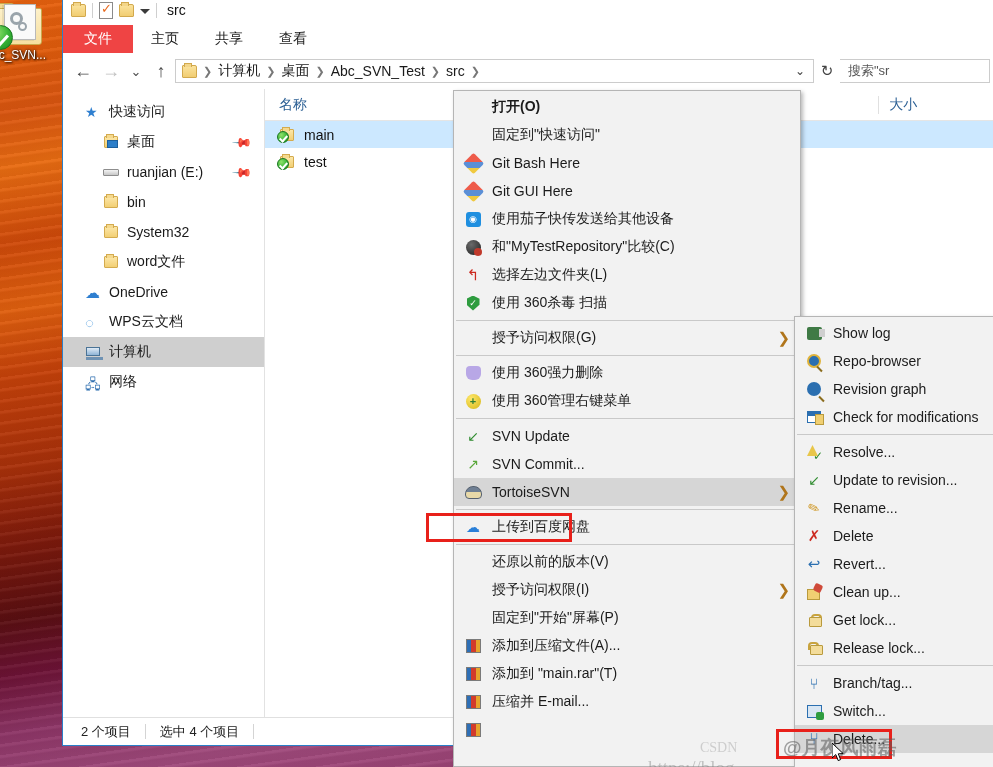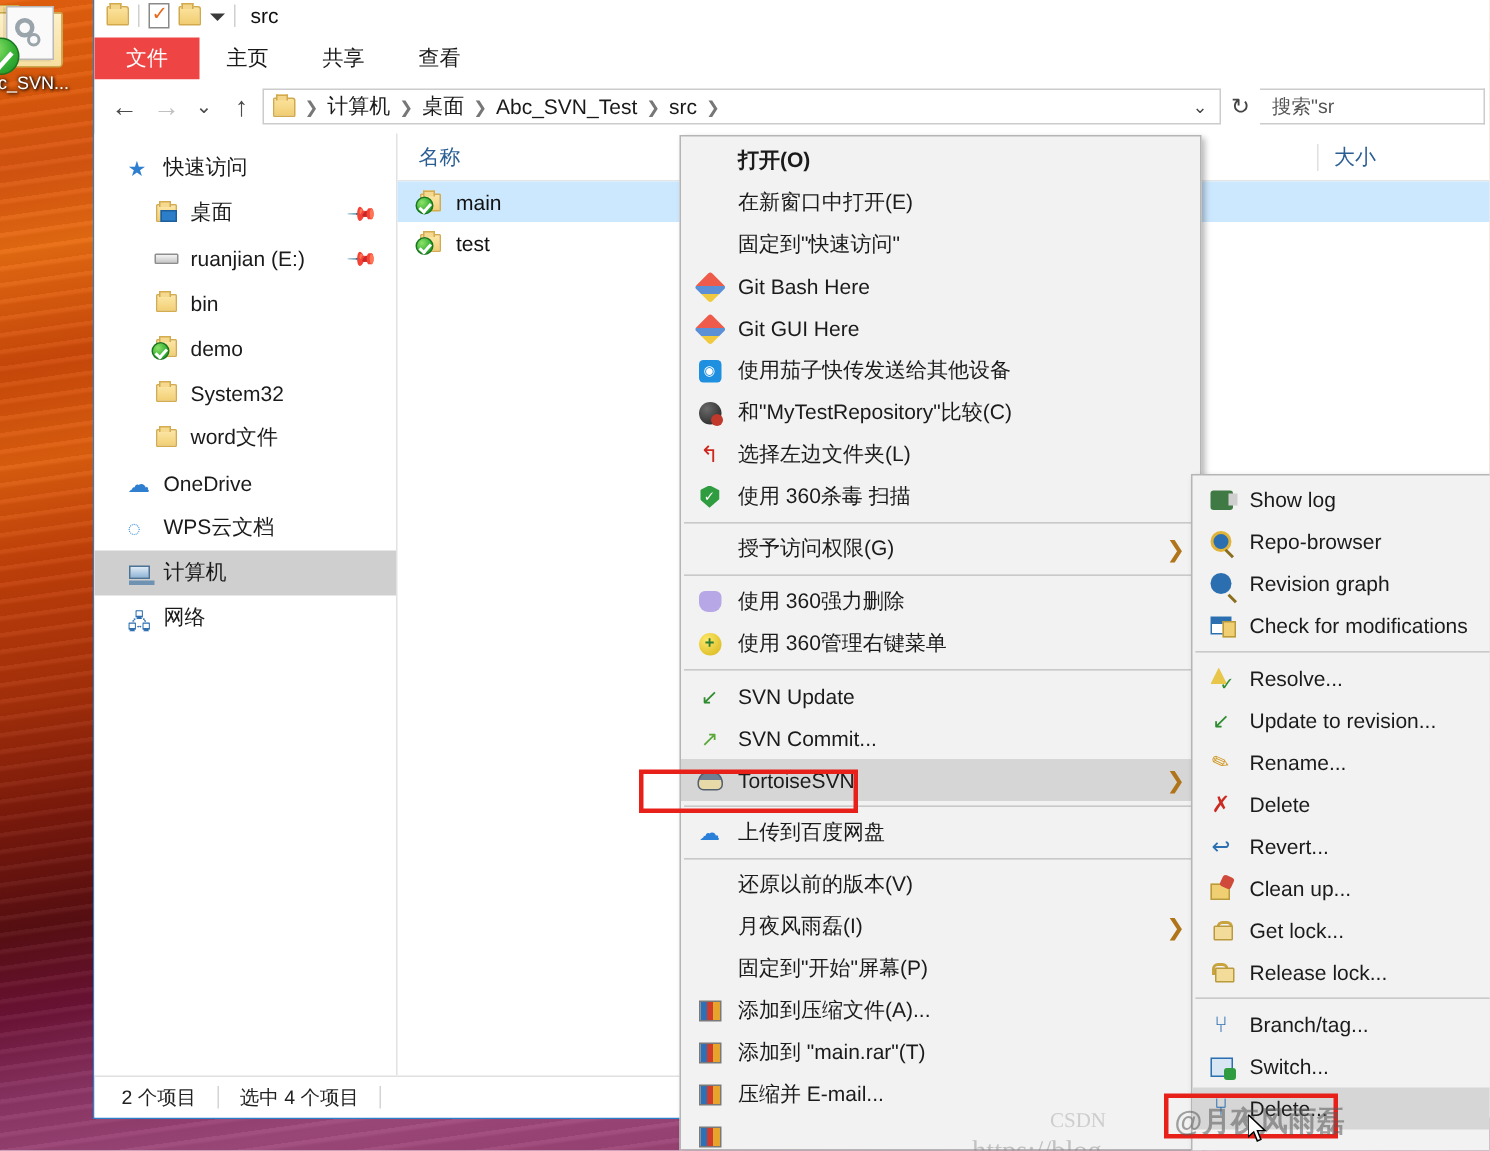--- a/index.html
+++ b/index.html
@@ -431,27 +431,20 @@
         <span class="nav-pin">📌</span>
       </div>
       <div class="nav-item indent">
         <span class="ni-icon">
             <span class="ic-folder"></span>
           </span>
         <span>bin</span>
       </div>
       <div class="nav-item indent">
         <span class="ni-icon">
-            <span class="ic-svnfolder"></span>
-            <span class="ic-svnbadge"></span>
-          </span>
-        <span>demo</span>
-      </div>
-      <div class="nav-item indent">
-        <span class="ni-icon">
             <span class="ic-folder"></span>
           </span>
         <span>System32</span>
       </div>
       <div class="nav-item indent">
         <span class="ni-icon">
             <span class="ic-folder"></span>
           </span>
         <span>word文件</span>
       </div>
@@ -514,24 +507,20 @@
   </div>
 </div>
 
 <div class="ctxmenu" id="main-context">
   <div class="mi bold">
     <span class="mi-ico"></span>
     <span class="mi-label">打开(O)</span>
   </div>
   <div class="mi">
     <span class="mi-ico"></span>
-    <span class="mi-label">在新窗口中打开(E)</span>
-  </div>
-  <div class="mi">
-    <span class="mi-ico"></span>
     <span class="mi-label">固定到"快速访问"</span>
   </div>
   <div class="mi">
     <span class="mi-ico">
         <span class="g-git"></span>
       </span>
     <span class="mi-label">Git Bash Here</span>
   </div>
   <div class="mi">
     <span class="mi-ico">
@@ -609,21 +598,21 @@
       </span>
     <span class="mi-label">上传到百度网盘</span>
   </div>
   <div class="msep"></div>
   <div class="mi">
     <span class="mi-ico"></span>
     <span class="mi-label">还原以前的版本(V)</span>
   </div>
   <div class="mi">
     <span class="mi-ico"></span>
-    <span class="mi-label">月夜风雨磊(I)</span>
+    <span class="mi-label">授予访问权限(I)</span>
     <span class="mi-arrow">❯</span>
   </div>
   <div class="mi">
     <span class="mi-ico"></span>
     <span class="mi-label">固定到"开始"屏幕(P)</span>
   </div>
   <div class="mi">
     <span class="mi-ico">
         <span class="g-rar"></span>
       </span>

